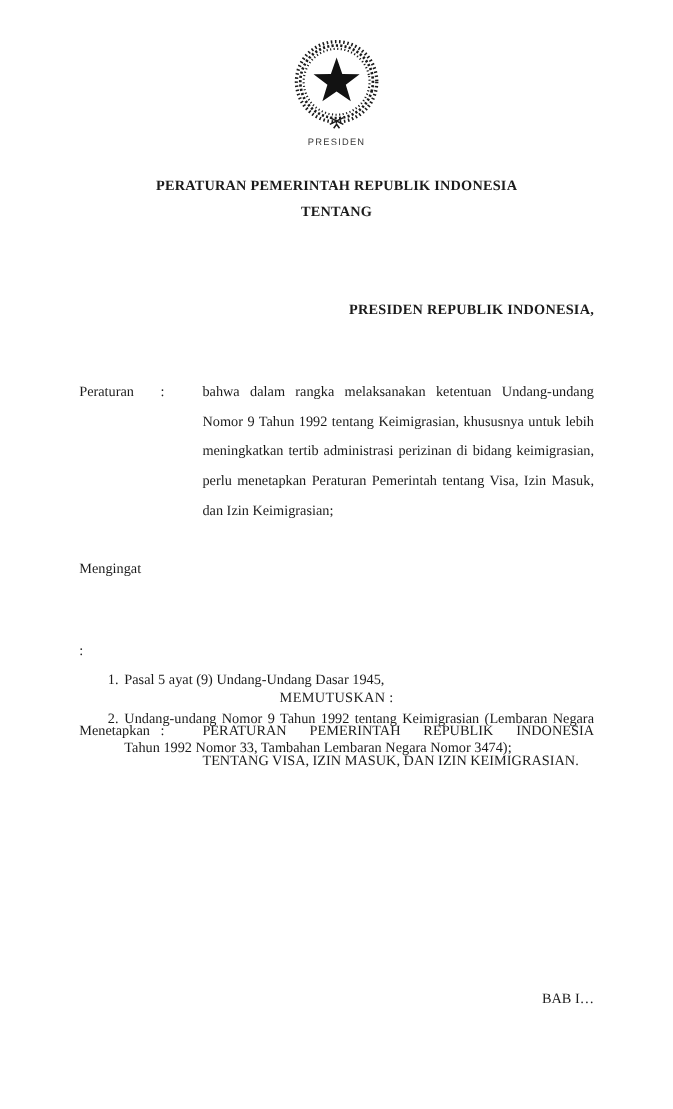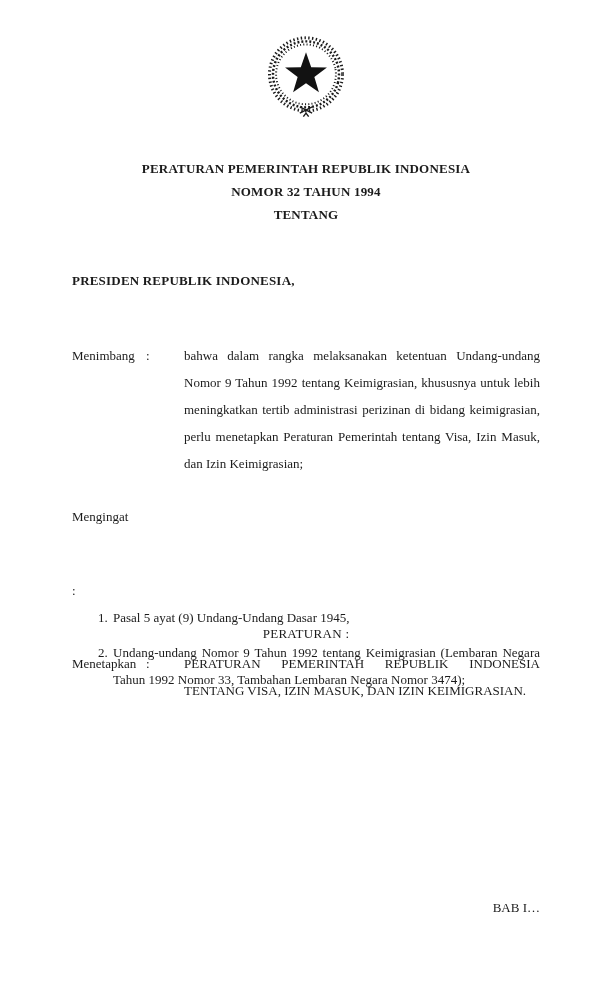--- a/index.html
+++ b/index.html
@@ -34,21 +34,21 @@
     top: 157px; left: 72px; right: 72px;
     text-align: center;
     font-weight: bold;
     font-size: 13px;
     line-height: 23px;
     letter-spacing: 0.2px;
   }
   .salutation {
     position: absolute;
     top: 269px; left: 72px; right: 72px;
-    text-align: left;
+    text-align: right;
     font-weight: bold;
     font-size: 13px;
     line-height: 23px;
     letter-spacing: 0.2px;
   }
   
   .clause {
     position: absolute;
     left: 72px; width: 468px;
     display: flex;
@@ -93,52 +93,52 @@
         <circle cx="50" cy="47" r="37.5" stroke-width="2.8" stroke-dasharray="2.2 2.3" transform="rotate(14 50 47)"></circle>
         <circle cx="50" cy="47" r="34" stroke-width="2.2" stroke-dasharray="1.2 2.5" transform="rotate(-10 50 47)"></circle>
       </g>
       <polygon fill="#121212" points="50,22 55.9,38.9 73.8,39.3 59.5,50.1 64.7,67.2 50,57 35.3,67.2 40.5,50.1 26.2,39.3 44.1,38.9"></polygon>
       <g stroke="#1b1b1b" stroke-width="1.6" fill="none">
         <path d="M43 91 L57 84"></path>
         <path d="M43 84 L57 91"></path>
         <path d="M47 95 l3 -4 l3 4"></path>
       </g>
     </svg>
+    <div class="letterhead-text">PRESIDEN</div>
   </header>
 
   <section class="title-block">
     <div>PERATURAN PEMERINTAH REPUBLIK INDONESIA</div>
-    <div>NOMOR 32 TAHUN 1994</div>
     <div>TENTANG</div>
   </section>
 
   <div class="salutation">PRESIDEN REPUBLIK INDONESIA,</div>
 
   <section class="clause clause-menimbang">
-    <div class="clause-label">Menimbang</div>
+    <div class="clause-label">Peraturan</div>
     <div class="clause-colon">:</div>
     <div class="clause-body">bahwa dalam rangka melaksanakan ketentuan Undang-undang Nomor 9 Tahun 1992 tentang Keimigrasian, khususnya untuk lebih meningkatkan tertib administrasi perizinan di bidang keimigrasian, perlu menetapkan Peraturan Pemerintah tentang Visa, Izin Masuk, dan Izin Keimigrasian;</div>
   </section>
 
   <section class="clause clause-mengingat">
     <div class="clause-label">Mengingat</div>
     <div class="clause-colon">:</div>
     <div class="clause-body">
       <div class="list-item">
         <span class="list-num">1.</span>
         <span class="list-text">Pasal 5 ayat (9) Undang-Undang Dasar 1945,</span>
       </div>
       <div class="list-item">
         <span class="list-num">2.</span>
         <span class="list-text">Undang-undang Nomor 9 Tahun 1992 tentang Keimigrasian (Lembaran Negara Tahun 1992 Nomor 33, Tambahan Lembaran Negara Nomor 3474);</span>
       </div>
     </div>
   </section>
 
-  <div class="decision-heading">PERATURAN :</div>
+  <div class="decision-heading">MEMUTUSKAN :</div>
 
   <section class="clause clause-menetapkan">
     <div class="clause-label">Menetapkan</div>
     <div class="clause-colon">:</div>
     <div class="clause-body">PERATURAN PEMERINTAH REPUBLIK INDONESIA TENTANG VISA, IZIN MASUK, DAN IZIN KEIMIGRASIAN.</div>
   </section>
 
   <div class="continuation">BAB I…</div>
 
 </div>

